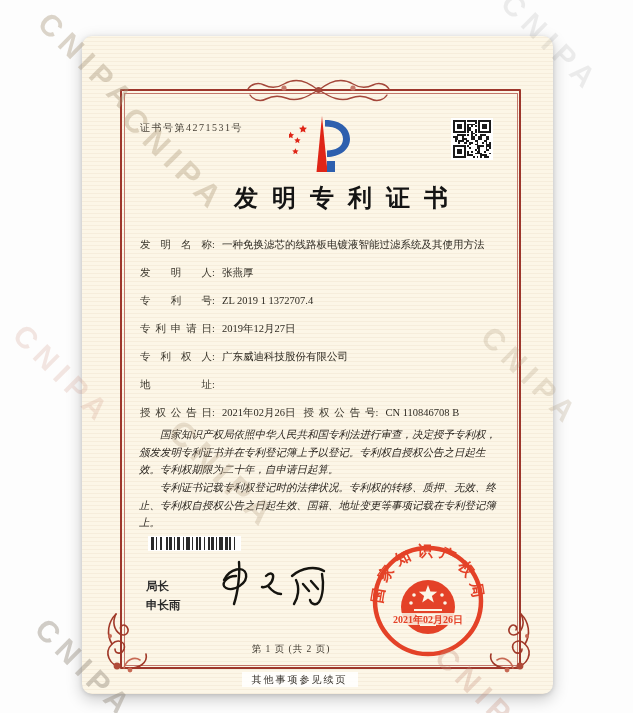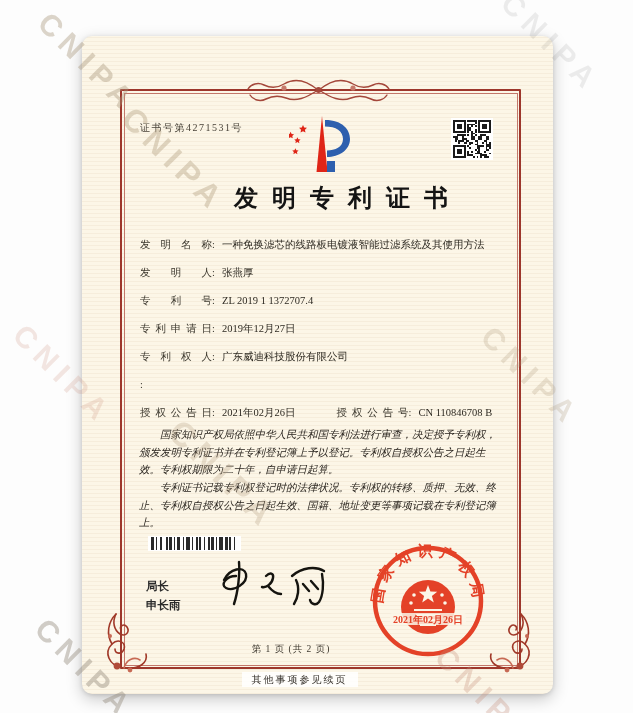--- a/index.html
+++ b/index.html
@@ -40,21 +40,21 @@
   .title{position:absolute;left:0;top:146px;width:518px;text-align:center;
          font-size:24px;font-weight:bold;color:#141414;letter-spacing:14px;text-indent:14px;}
   
   .fields{position:absolute;left:58px;top:200px;width:358px;font-size:10.5px;color:#2e2a22;}
   .frow{display:flex;margin-bottom:11px;line-height:17px;}
   .flabel{display:inline-block;width:72px;text-align:justify;text-align-last:justify;
           color:#3c382e;flex:0 0 72px;}
   .fcolon{flex:0 0 10px;color:#3c382e;}
   .fvalue{flex:1;}
   .frow.dual .pair{display:flex;}
-  .frow.dual .pair.second{margin-left:41px;}
+  .frow.dual .pair.second{margin-left:8px;}
   
   .legal{position:absolute;left:57px;top:390px;width:360px;font-size:10.5px;line-height:1.68;
          color:#2b2620;font-style:italic;}
   .legal p{margin:0;text-indent:2em;}
   
   .barcode{position:absolute;left:66px;top:500px;height:13px;background:#fff;
            padding:1px 3px;display:flex;align-items:stretch;}
   .barcode i{display:block;background:#2a2a2a;}
   .signer{position:absolute;left:64px;top:541px;font-size:11.5px;font-weight:bold;color:#2b2b2b;
           font-family:"Liberation Sans","DejaVu Sans",sans-serif;line-height:19px;}
@@ -380,20 +380,21 @@
         <span class="flabel">专利申请日</span>
           <span class="fcolon">:</span>
         <span class="fvalue">2019年12月27日</span>
       </div>
       <div class="frow">
         <span class="flabel">专利权人</span>
           <span class="fcolon">:</span>
         <span class="fvalue">广东威迪科技股份有限公司</span>
       </div>
       <div class="frow">
+        <span class="flabel">地址</span>
           <span class="fcolon">:</span>
       </div>
       <div class="frow dual">
         <span class="pair">
           <span class="flabel">授权公告日</span>
             <span class="fcolon">:</span>
           <span>2021年02月26日</span>
         </span>
         <span class="pair second">
           <span class="flabel">授权公告号</span>

